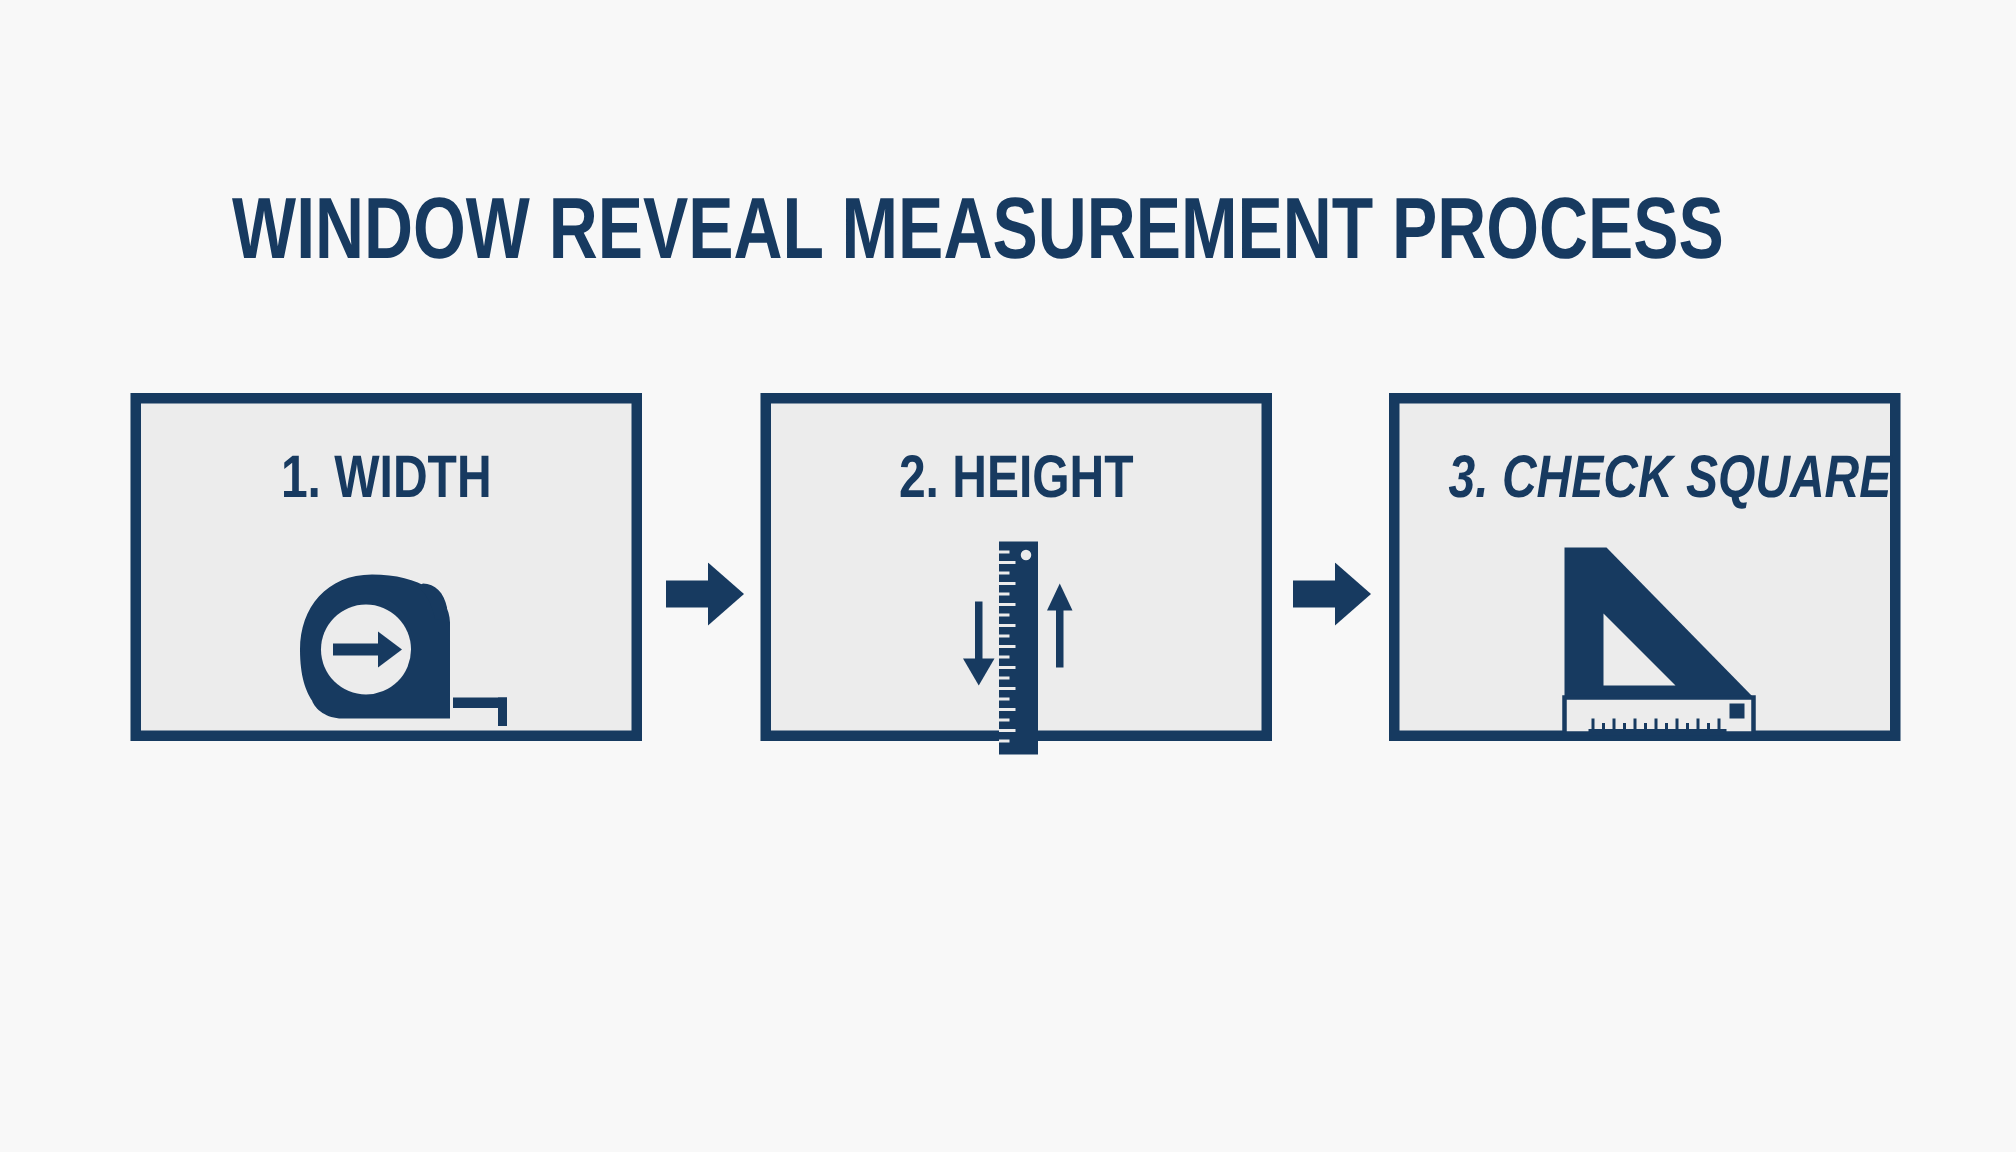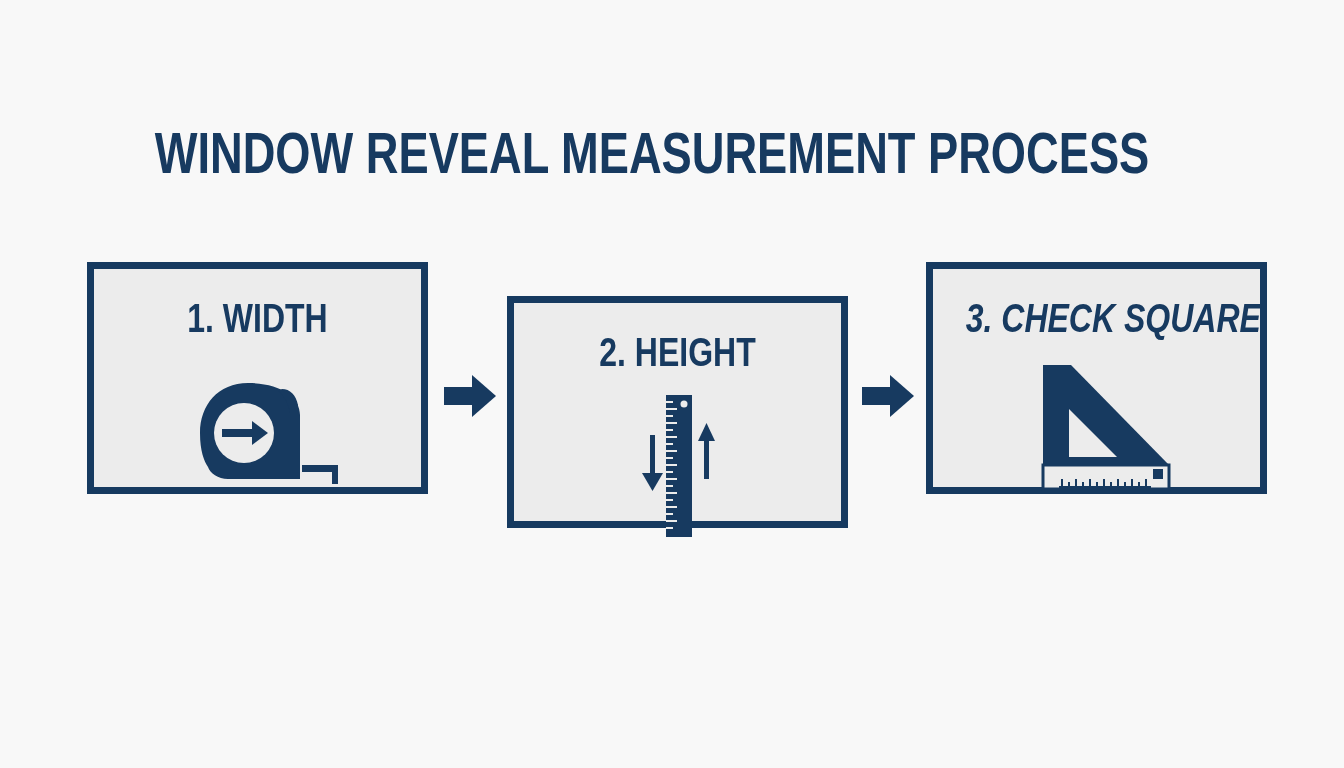--- a/index.html
+++ b/index.html
@@ -67,21 +67,21 @@
     <rect x="110" y="90" width="36" height="7" fill="#173a60"></rect>
     <rect x="140" y="90" width="6" height="19" fill="#173a60"></rect>
   </svg>
 </div>
 
 <svg class="arrow" style="left:444px;" viewBox="0 0 54 44">
   <rect x="0" y="12" width="30" height="18" fill="#173a60"></rect>
   <polygon points="28,0 52,21 28,42" fill="#173a60"></polygon>
 </svg>
 
-<div class="step" style="left:507px;margin-top:34px;">
+<div class="step" style="left:507px;">
   <div class="step-label">2. HEIGHT</div>
   <svg class="icon" style="left:128px; top:90px;" width="80" height="148" viewBox="0 0 80 148">
 
     <rect x="24" y="2" width="26" height="142" fill="#173a60"></rect>
 
     <circle cx="42" cy="11" r="3.5" fill="#ececec"></circle>
 
     <g fill="#ececec">
       <rect x="24" y="8" width="7" height="2"></rect>
       <rect x="24" y="15" width="11" height="2"></rect>

